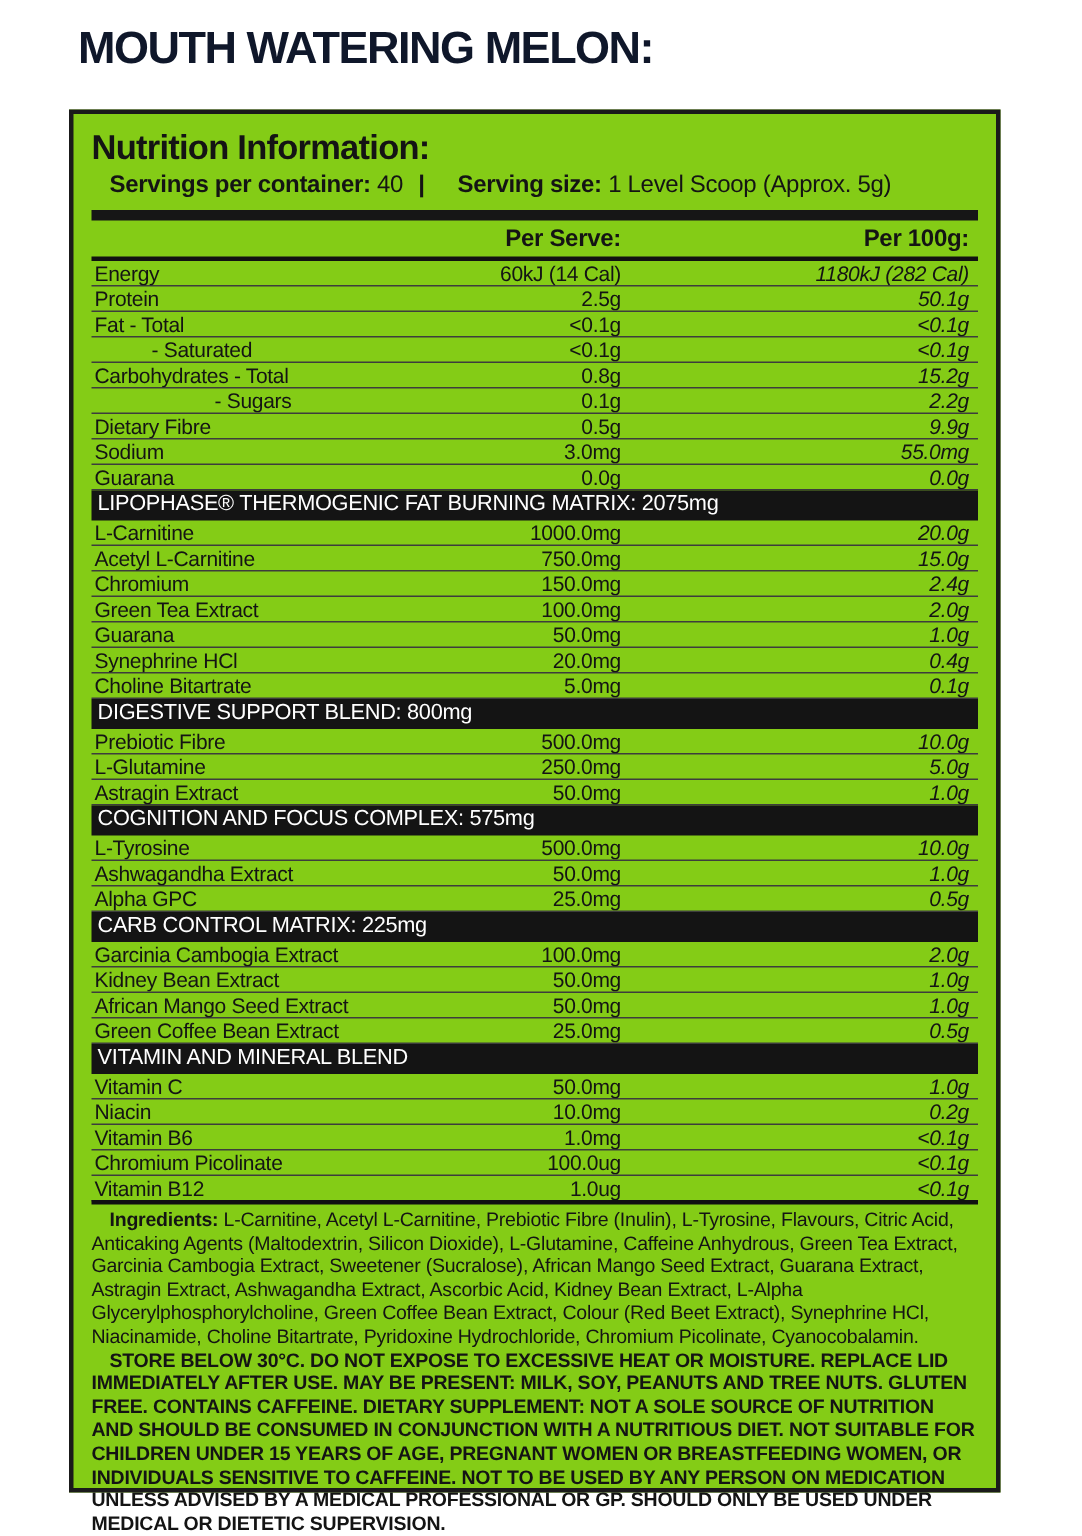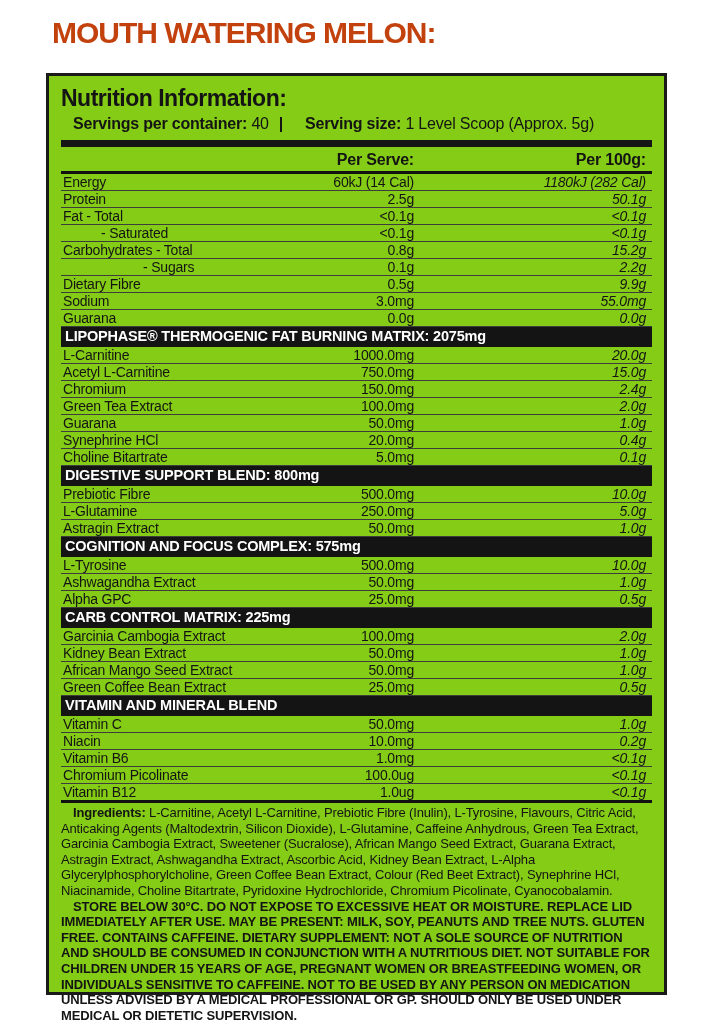--- a/index.html
+++ b/index.html
@@ -17,21 +17,21 @@
     overflow: hidden;
   }
   .title {
     position: absolute;
     left: 52px;
     top: 16px;
     margin: 0;
     font-size: 30px;
     font-weight: bold;
     letter-spacing: -1px;
-    color: #c2410c;
+    color: #0f172a;
   }
   .panel {
     position: absolute;
     left: 46px;
     top: 73px;
     width: 621px;
     height: 922px;
     box-sizing: border-box;
     border: 3px solid #1a1a1a;
     padding: 7px 12px 0 12px;
@@ -84,21 +84,21 @@
   }
   .row .name  { text-align: left; }
   .row .serve { text-align: right; }
   .row .p100  { text-align: right; padding-right: 6px; font-style: italic; }
   .indent0 { padding-left: 2px; }
   .indent1 { padding-left: 40px; }
   .indent2 { padding-left: 82px; }
   .section-bar {
     background: #141414;
     color: #ffffff;
-    font-weight: bold;
+    font-weight: normal;
     font-size: 14.5px;
     letter-spacing: -0.2px;
     line-height: 19px;
     padding: 0 0 1px 4px;
   }
   .ingredients {
     margin: -1px 0 0 0;
     border-top: 3px solid #111;
     padding-top: 2px;
     font-size: 13px;

